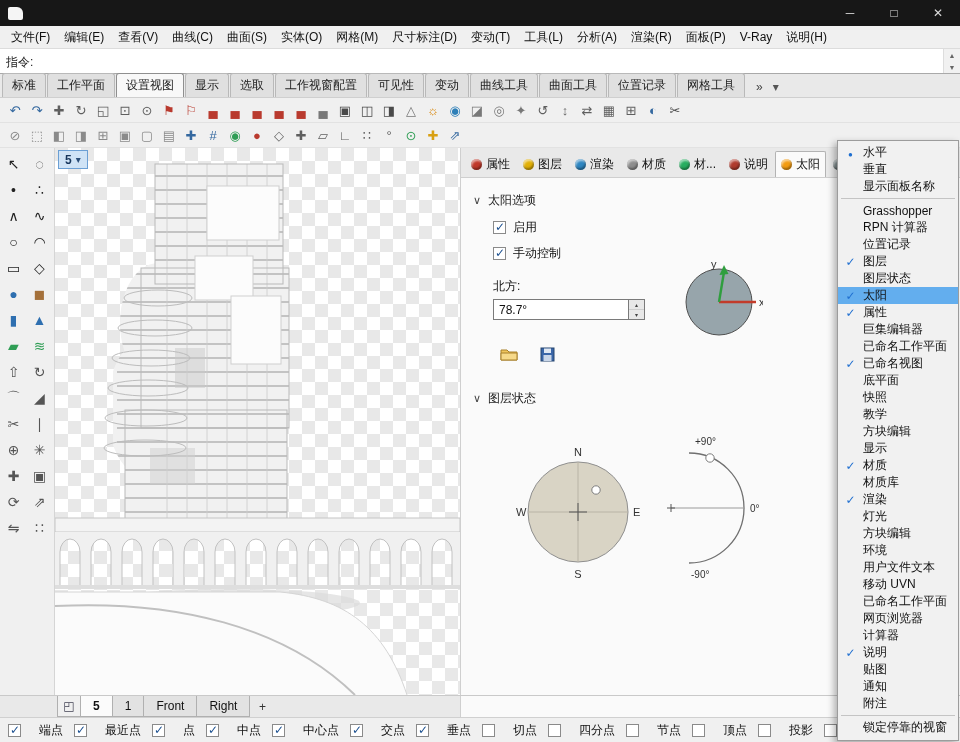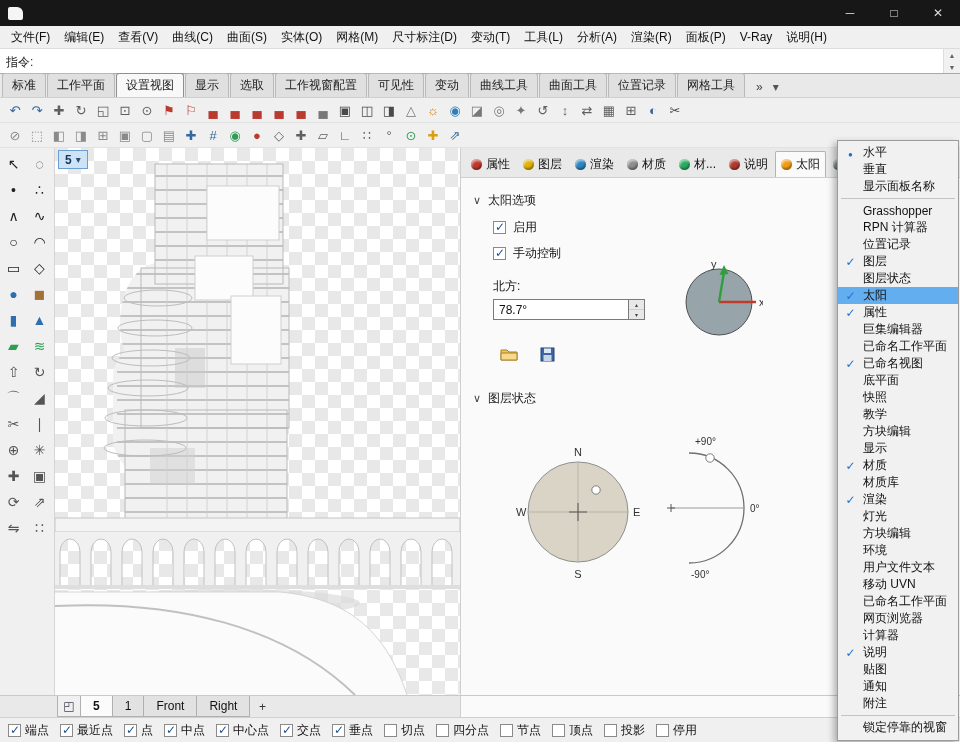--- a/index.html
+++ b/index.html
@@ -96,21 +96,21 @@
   
   .bottom-strip { height:22px; display:flex; background:#e9e9e9; border-top:1px solid #c9c9c9; }
   .vtabs { width:460px; display:flex; align-items:stretch; padding-left:57px; }
   .vtab-icon { width:24px; display:flex; align-items:center; justify-content:center; border:1px solid #b0b0b0; border-top:none; background:#f0f0f0; color:#445; }
   .vtab { padding:2px 12px; border:1px solid #b0b0b0; border-top:none; border-left:none; background:#e2e2e2; display:flex; align-items:center; }
   .vtab.active { background:#fbfbfb; font-weight:bold; }
   .vtab-add { width:24px; display:flex; align-items:center; justify-content:center; color:#333; }
   .bstrip-right { flex:1; background:#fafafa; border-left:1px solid #cfcfcf; }
 
   .osnap { height:25px; background:#f0f0f0; border-top:1px solid #d0d0d0; display:flex; align-items:center; padding-left:8px; }
-  .osnap-item { display:flex; align-items:center; gap:4px; margin-right:11px; white-space:nowrap; }
+  .osnap-item { display:flex; align-items:center; gap:18px; margin-right:11px; white-space:nowrap; }
 
   
   .context-menu { position:absolute; left:837px; top:140px; width:122px; height:601px; background:#f1f1f1;
                   border:1px solid #9c9c9c; box-shadow:-3px 3px 7px rgba(0,0,0,.3); padding:3px 0; z-index:50; }
   .cm-item { height:17px; display:flex; align-items:center; position:relative; padding-left:25px; white-space:nowrap; }
   .cm-mark { position:absolute; left:6px; width:13px; text-align:center; }
   .cm-item.checked .cm-mark::before { content:"✓"; color:#1f6fd0; font-size:12px; }
   .cm-item.radio .cm-mark::before { content:"●"; color:#1f6fd0; font-size:8px; }
   .cm-item.selected { background:#63aeee; }
   .cm-item.sep { height:7px; padding:0; }

